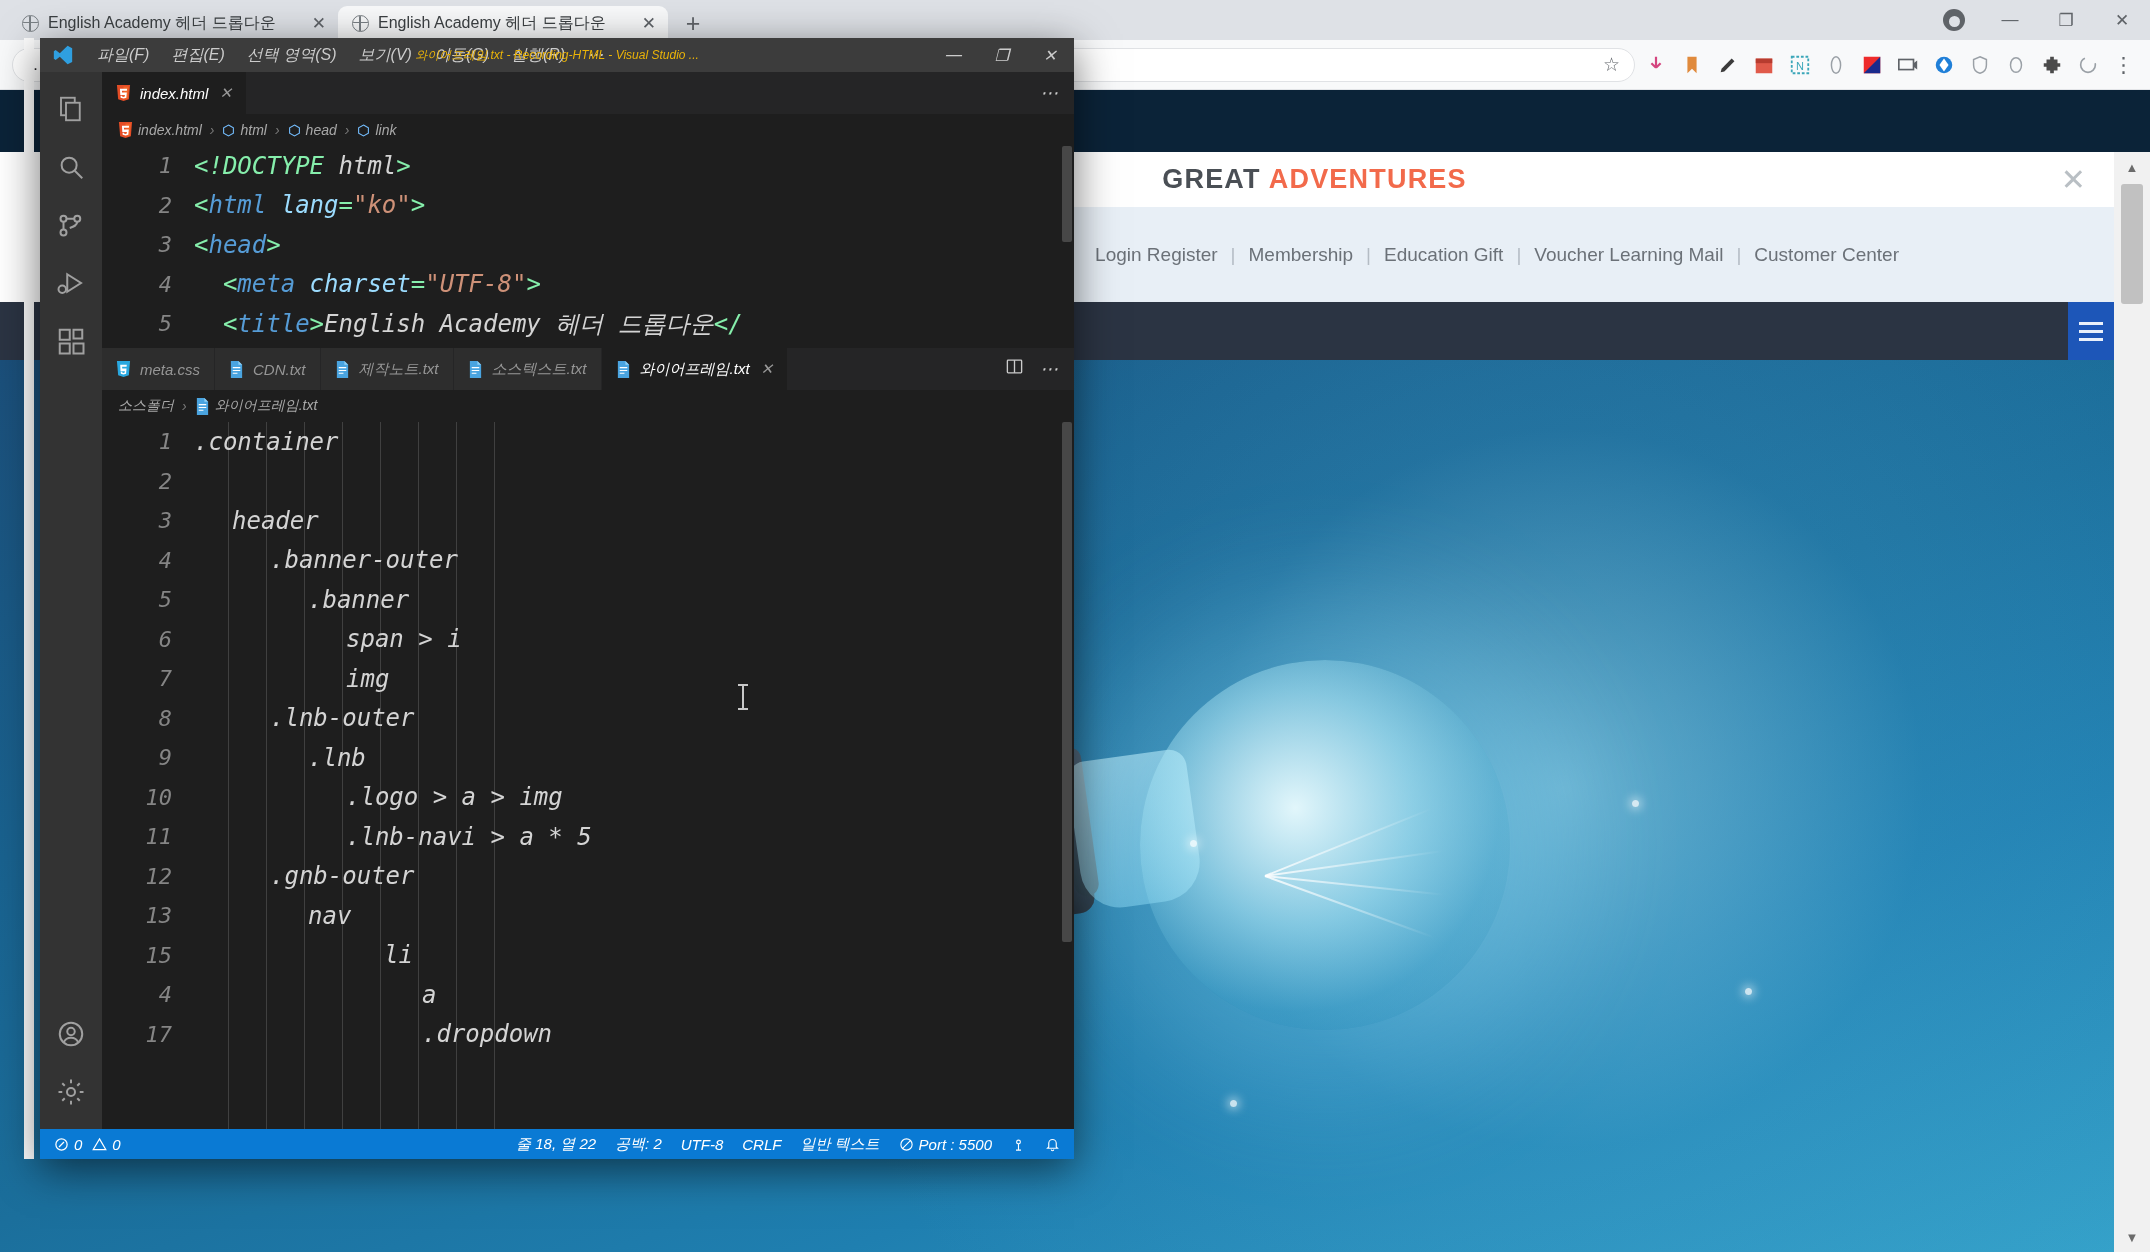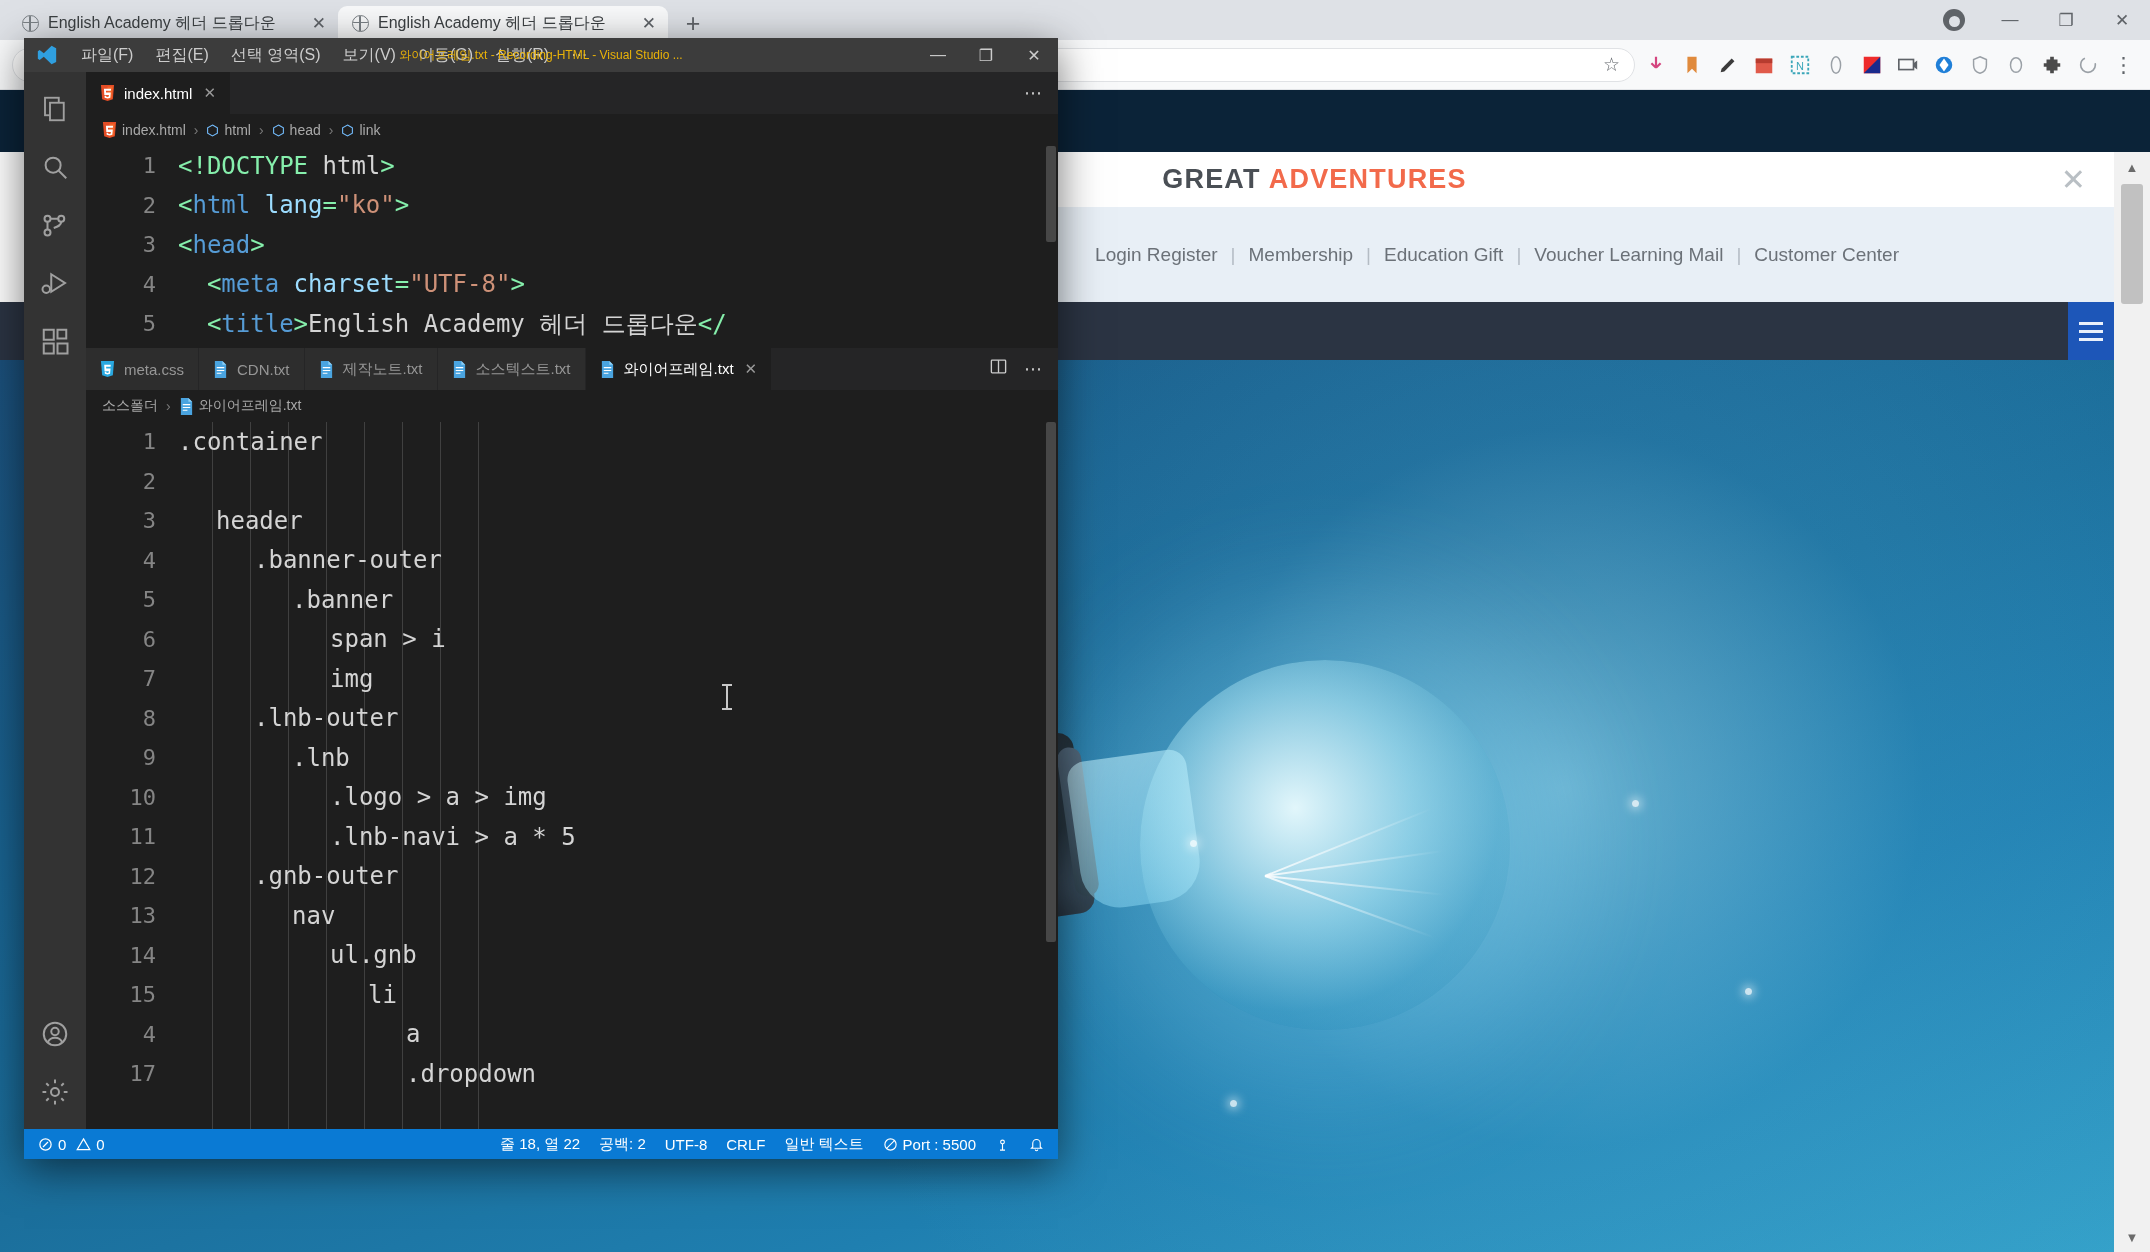--- a/index.html
+++ b/index.html
@@ -219,26 +219,27 @@
     background: #c1c1c1; border-radius: 3px;
   }
   .pg-scroll .arrow {
     position:absolute; left:0; width:36px; height:30px;
     display:flex; align-items:center; justify-content:center;
     color:#6b6b6b; font-size: 13px;
   }
 
   
   .vscode {
-    position: absolute; left: 24px; top: 38px;
+    position: absolute; left: 40px; top: 38px;
     width: 1034px; height: 1121px;
     background: #1e1e1e;
     box-shadow: 0 10px 40px rgba(0,0,0,0.55);
     display: flex; flex-direction: column;
     overflow: hidden;
+    font-style: italic;
   }
   .vs-titlebar {
     height: 34px; background: #3c3c3c; color: #cccccc;
     display: flex; align-items: center; flex: 0 0 34px;
     font-size: 16px; position: relative;
   }
   .vs-logo {
     width: 46px; height: 34px; display:flex; align-items:center; justify-content:center;
   }
   .vs-menu { display: flex; align-items: center; gap: 0; }
@@ -796,24 +797,20 @@
             </div>
             <div class="cline">
               <span class="ln">12</span>
               <span class="ctext" style="padding-left: 76px;">.gnb-outer</span>
             </div>
             <div class="cline">
               <span class="ln">13</span>
               <span class="ctext" style="padding-left: 114px;">nav</span>
             </div>
             <div class="cline">
-              <span class="ln">14</span>
-              <span class="ctext" style="padding-left: 152px;">ul.gnb</span>
-            </div>
-            <div class="cline">
               <span class="ln">15</span>
               <span class="ctext" style="padding-left: 190px;">li</span>
             </div>
             <div class="cline">
               <span class="ln">4</span>
               <span class="ctext" style="padding-left: 228px;">a</span>
             </div>
             <div class="cline">
               <span class="ln">17</span>
               <span class="ctext" style="padding-left: 228px;">.dropdown</span>

